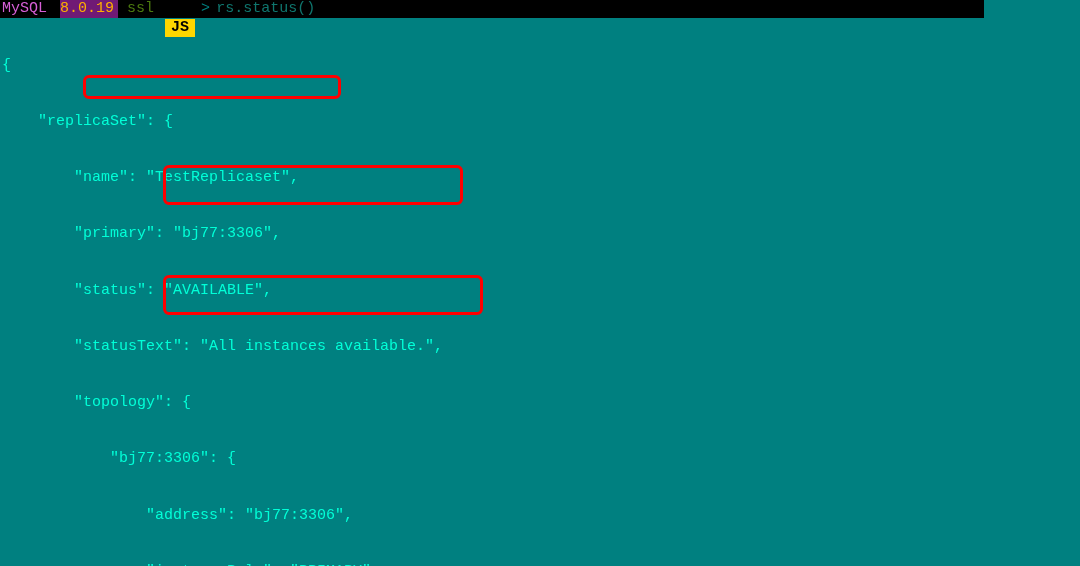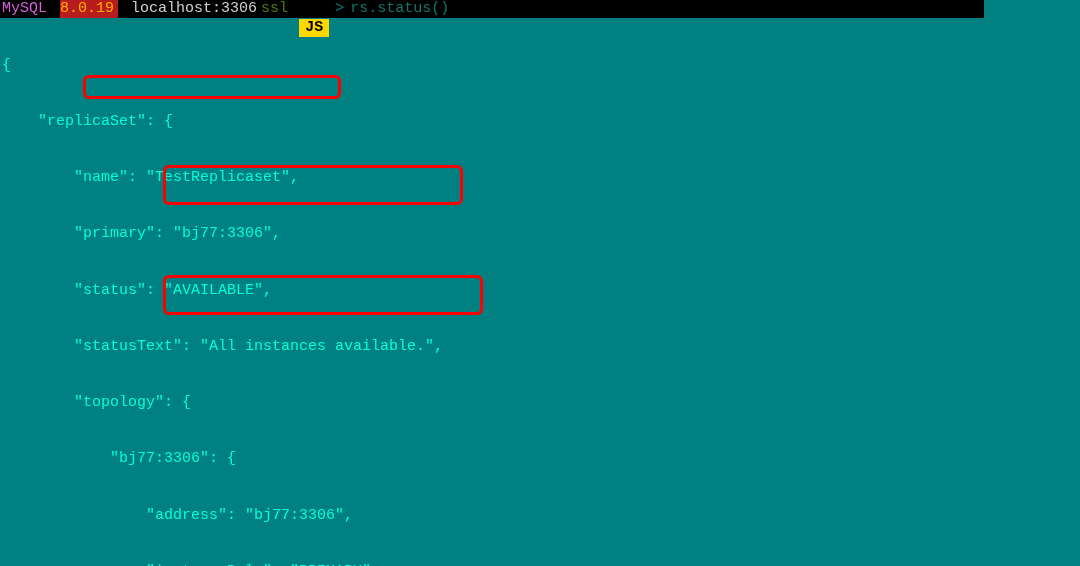--- a/index.html
+++ b/index.html
@@ -24,21 +24,21 @@
       height: 18px;
       width: 100%;
     }
     .prompt-mysql {
       color: #d75fd7;
       background: #000;
       padding: 0 4px 0 2px;
     }
     .prompt-version {
       color: #ffaf00;
-      background: #b91c1c;
+      background: #701a75;
       padding-right: 4px;
     }
     .prompt-host {
       color: #d0d0d0;
       background: #000;
       padding: 0 4px;
     }
     .prompt-ssl {
       color: #4d7c0f;
       background: #000;
@@ -83,21 +83,20 @@
   </style>
 </head>
 <body>
 
 <div class="container">
   <div class="prompt-line">
     <span class="prompt-mysql">MySQL</span>
     <span>&nbsp;</span>
     <span class="prompt-version">8.0.19</span>
     <span>&nbsp;</span>
-    <span class="prompt-host">localhost:3306</span>
     <span class="prompt-ssl">ssl</span>
     <span>&nbsp;</span>
     <span class="prompt-js">JS</span>
     <span class="prompt-gt">&gt;</span>
     <span class="prompt-cmd">rs.status()</span>
   </div>
 
   <div class="output">
     <div>{</div>
     <div>    "replicaSet": {</div>

